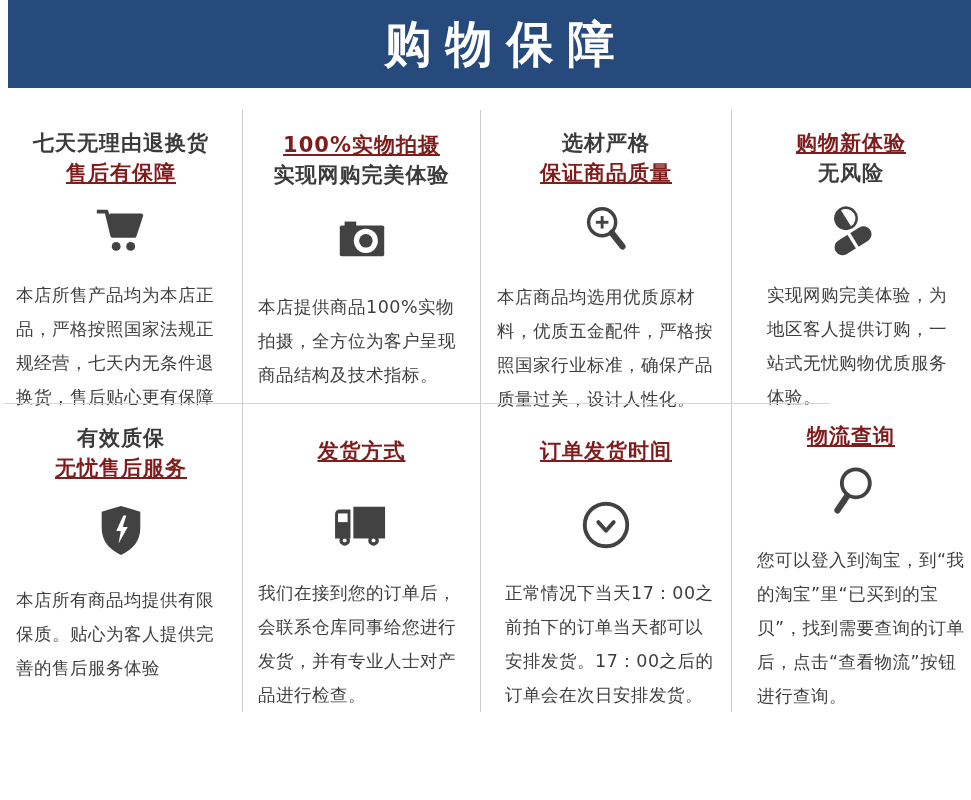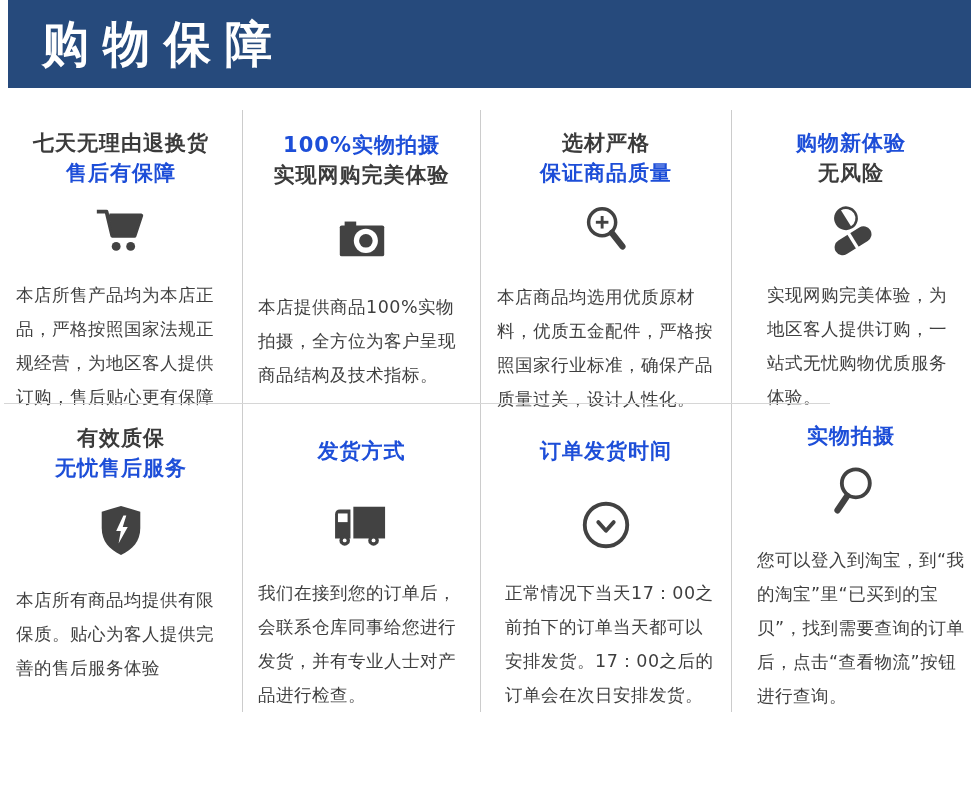--- a/index.html
+++ b/index.html
@@ -11,20 +11,21 @@
   }
   .panel{position:relative;width:971px;height:800px;background:#ffffff;}
 
   
   .banner{
     margin-left:8px;
     height:88px;
     background:#264a7c;
     display:flex;
     align-items:center;
+    justify-content:center;
   }
   .banner-title{
     color:#ffffff;
     font-size:47px;
     font-weight:900;
     letter-spacing:14px;
     padding-left:34px;
     transform:scaleY(1.05);
     white-space:nowrap;
   }
@@ -51,21 +52,21 @@
     flex-direction:column;
     justify-content:center;
     text-align:center;
     font-size:21px;
     font-weight:bold;
     line-height:30px;
     letter-spacing:1px;
   }
   .row2 .title{}
   .t-dark{color:#3b3b3b;}
-  .t-red{color:#1d4ed8;}
+  .t-red{color:#7f1d1d;text-decoration:underline;}
   .icon-wrap{
     height:66px;
     margin-top:12px;
     display:flex;
     align-items:center;
     justify-content:center;
   }
   .body{
     margin-top:20px;
     padding:0 16px;
@@ -101,21 +102,21 @@
         <span class="t-red">售后有保障</span>
       </div>
       <div class="icon-wrap">
         <svg class="icon" width="62" height="58" viewBox="0 0 64 60">
           <path d="M7 12 L17 12 L23 37 L46 37 L53 16 L20 16" fill="none" stroke="#424242" stroke-width="4" stroke-linejoin="round"></path>
           <path d="M19.5 16 L51.5 16 L45.5 36 L23.5 36 Z" fill="#424242"></path>
           <circle cx="27" cy="48" r="4.6" fill="#424242"></circle>
           <circle cx="42" cy="48" r="4.6" fill="#424242"></circle>
         </svg>
       </div>
-      <div class="body">本店所售产品均为本店正品，严格按照国家法规正规经营，为地区客人提供订购，售后贴心更有保障</div>
+      <div class="body">本店所售产品均为本店正品，严格按照国家法规正规经营，七天内无条件退换货，售后贴心更有保障</div>
     </div>
 
     <div class="cell row1 cell-2">
       <div class="title">
         <span class="t-red">100%实物拍摄</span>
         <span class="t-dark">实现网购完美体验</span>
       </div>
       <div class="icon-wrap">
         <svg class="icon" width="62" height="56" viewBox="0 0 64 58">
           <rect x="14" y="13" width="12" height="6" fill="#424242"></rect>
@@ -205,21 +206,21 @@
         <svg class="icon" width="56" height="56" viewBox="0 0 58 58">
           <circle cx="29" cy="29" r="22" fill="none" stroke="#424242" stroke-width="4"></circle>
           <path d="M21 26 L29 35 L37 26" fill="none" stroke="#424242" stroke-width="4" stroke-linecap="round" stroke-linejoin="round"></path>
         </svg>
       </div>
       <div class="body">正常情况下当天17：00之前拍下的订单当天都可以安排发货。17：00之后的订单会在次日安排发货。</div>
     </div>
 
     <div class="cell row2 cell-8">
       <div class="title">
-        <span class="t-red">实物拍摄</span>
+        <span class="t-red">物流查询</span>
         <span class="t-red"></span>
       </div>
       <div class="icon-wrap">
         <svg class="icon" width="54" height="60" viewBox="0 0 56 62">
           <circle cx="33" cy="21" r="14.5" fill="none" stroke="#424242" stroke-width="4"></circle>
           <line x1="24" y1="34" x2="14" y2="49" stroke="#424242" stroke-width="6.5" stroke-linecap="round"></line>
         </svg>
       </div>
       <div class="body">您可以登入到淘宝，到“我的淘宝”里“已买到的宝贝”，找到需要查询的订单后，点击“查看物流”按钮进行查询。</div>
     </div>

